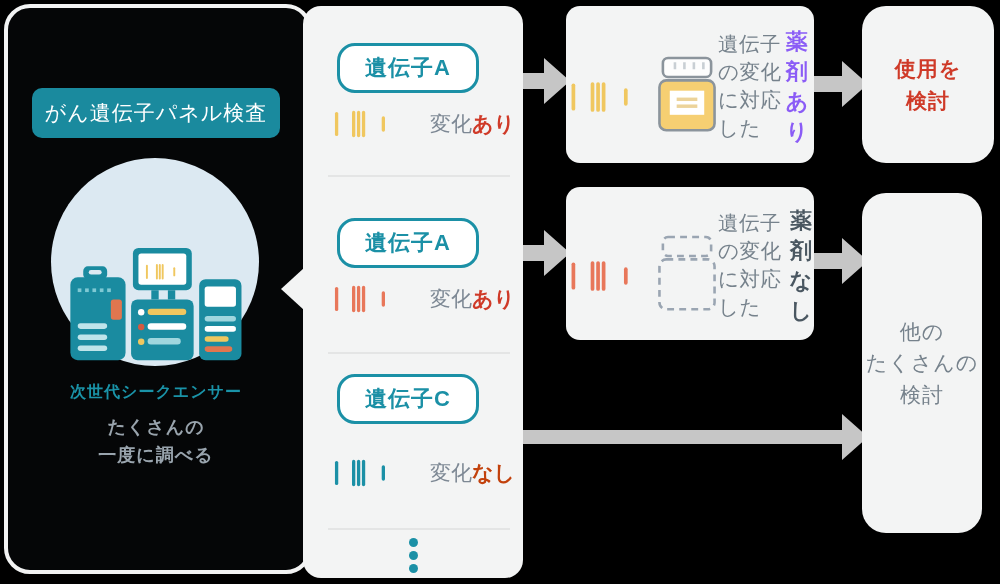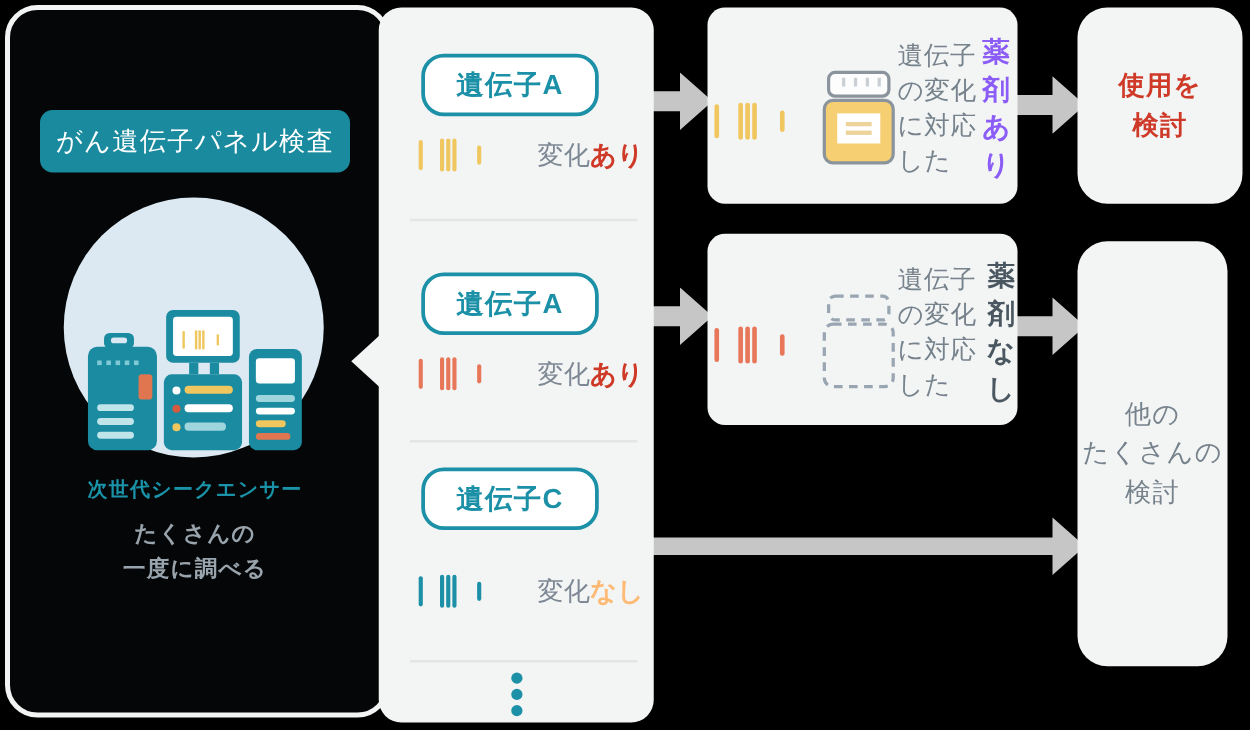--- a/index.html
+++ b/index.html
@@ -48,21 +48,21 @@
     background:#ffffff;border:3px solid #1b90a6;border-radius:18px;
     display:flex;align-items:center;justify-content:center;
     color:#1b90a6;font-size:22px;font-weight:700;letter-spacing:1px;
   }
   .gene-row{
     left:330px;top:100px;width:185px;height:48px;z-index:3;
     display:flex;align-items:center;gap:11px;justify-content:space-between;
   }
   .status-text{font-size:21px;color:#7d8894;font-weight:500;white-space:nowrap;}
   .status-yes{color:#cf3a28;font-weight:700;}
-  .status-no{color:#fdba74;font-weight:700;}
+  .status-no{color:#c2410c;font-weight:700;}
   .divider{left:328px;width:182px;height:2px;background:#e4e5e5;z-index:3;}
   .dots{left:409px;top:538px;display:flex;flex-direction:column;gap:4px;z-index:3;}
   .dots i{width:9px;height:9px;border-radius:50%;background:#1b90a6;}
 
   
   .dna{flex:0 0 auto;}
   .dna-yellow{color:#f0c75f;}
   .dna-orange{color:#e8775a;}
   .dna-teal{color:#1b90a6;}
 

